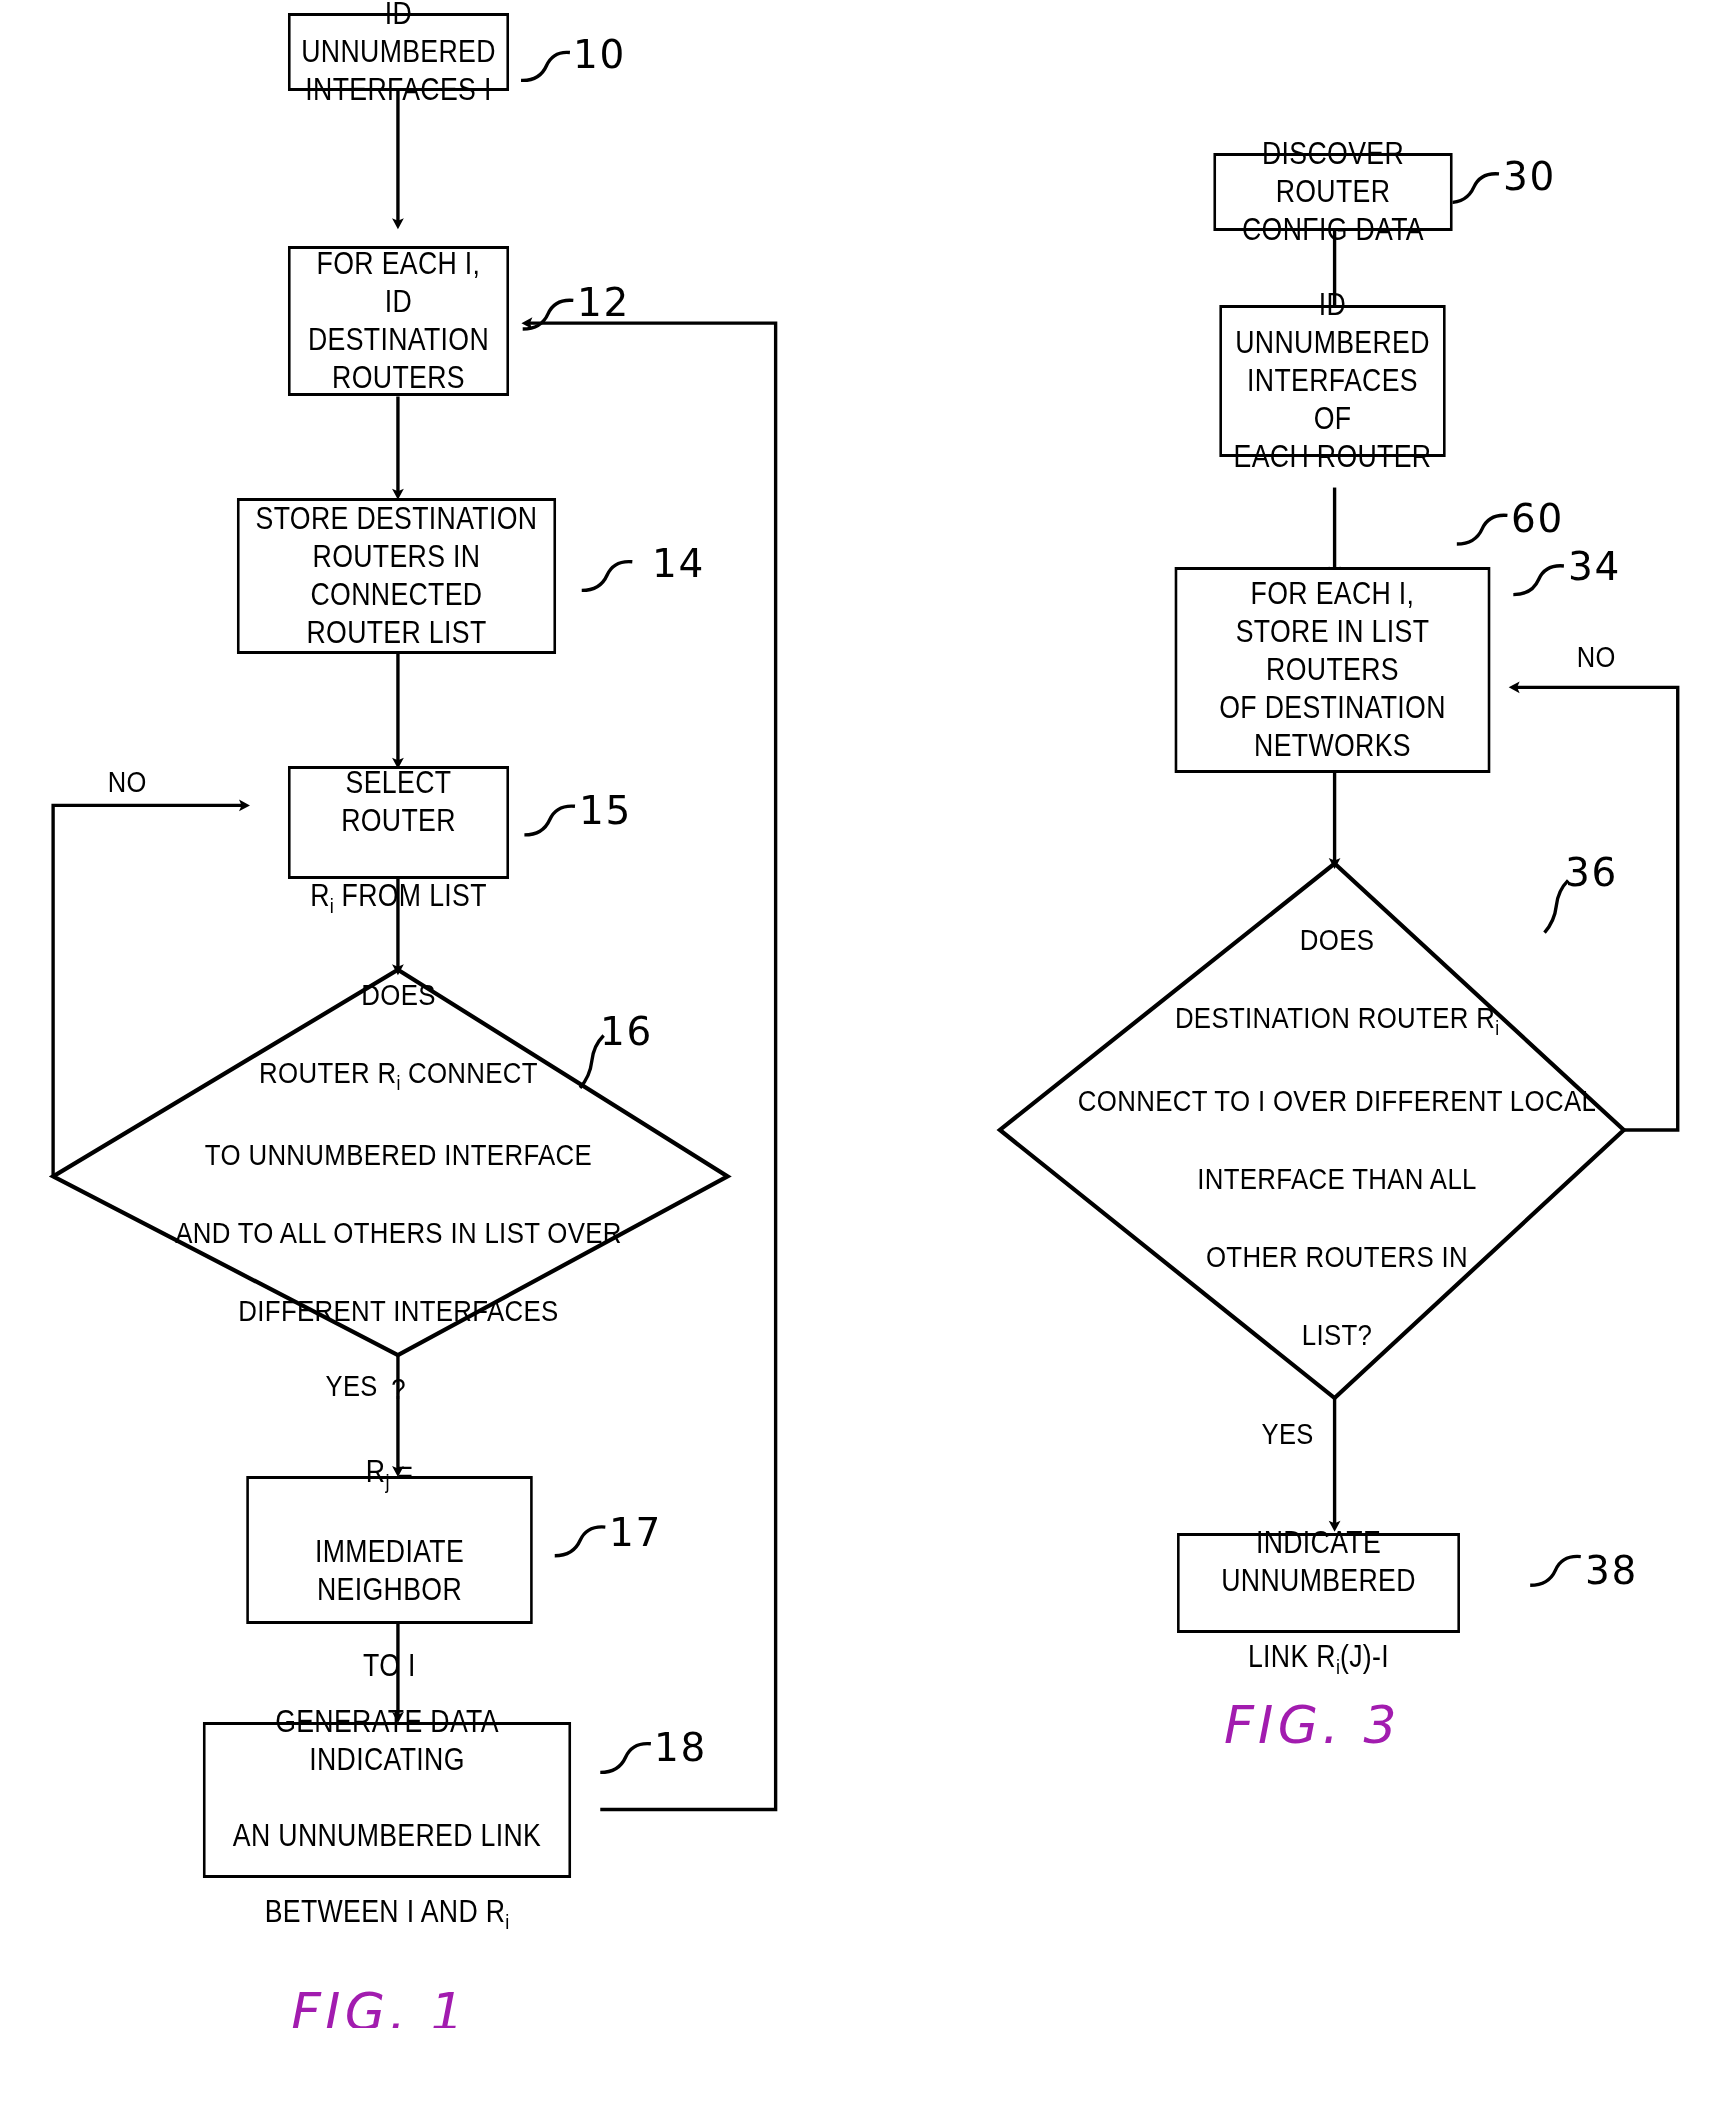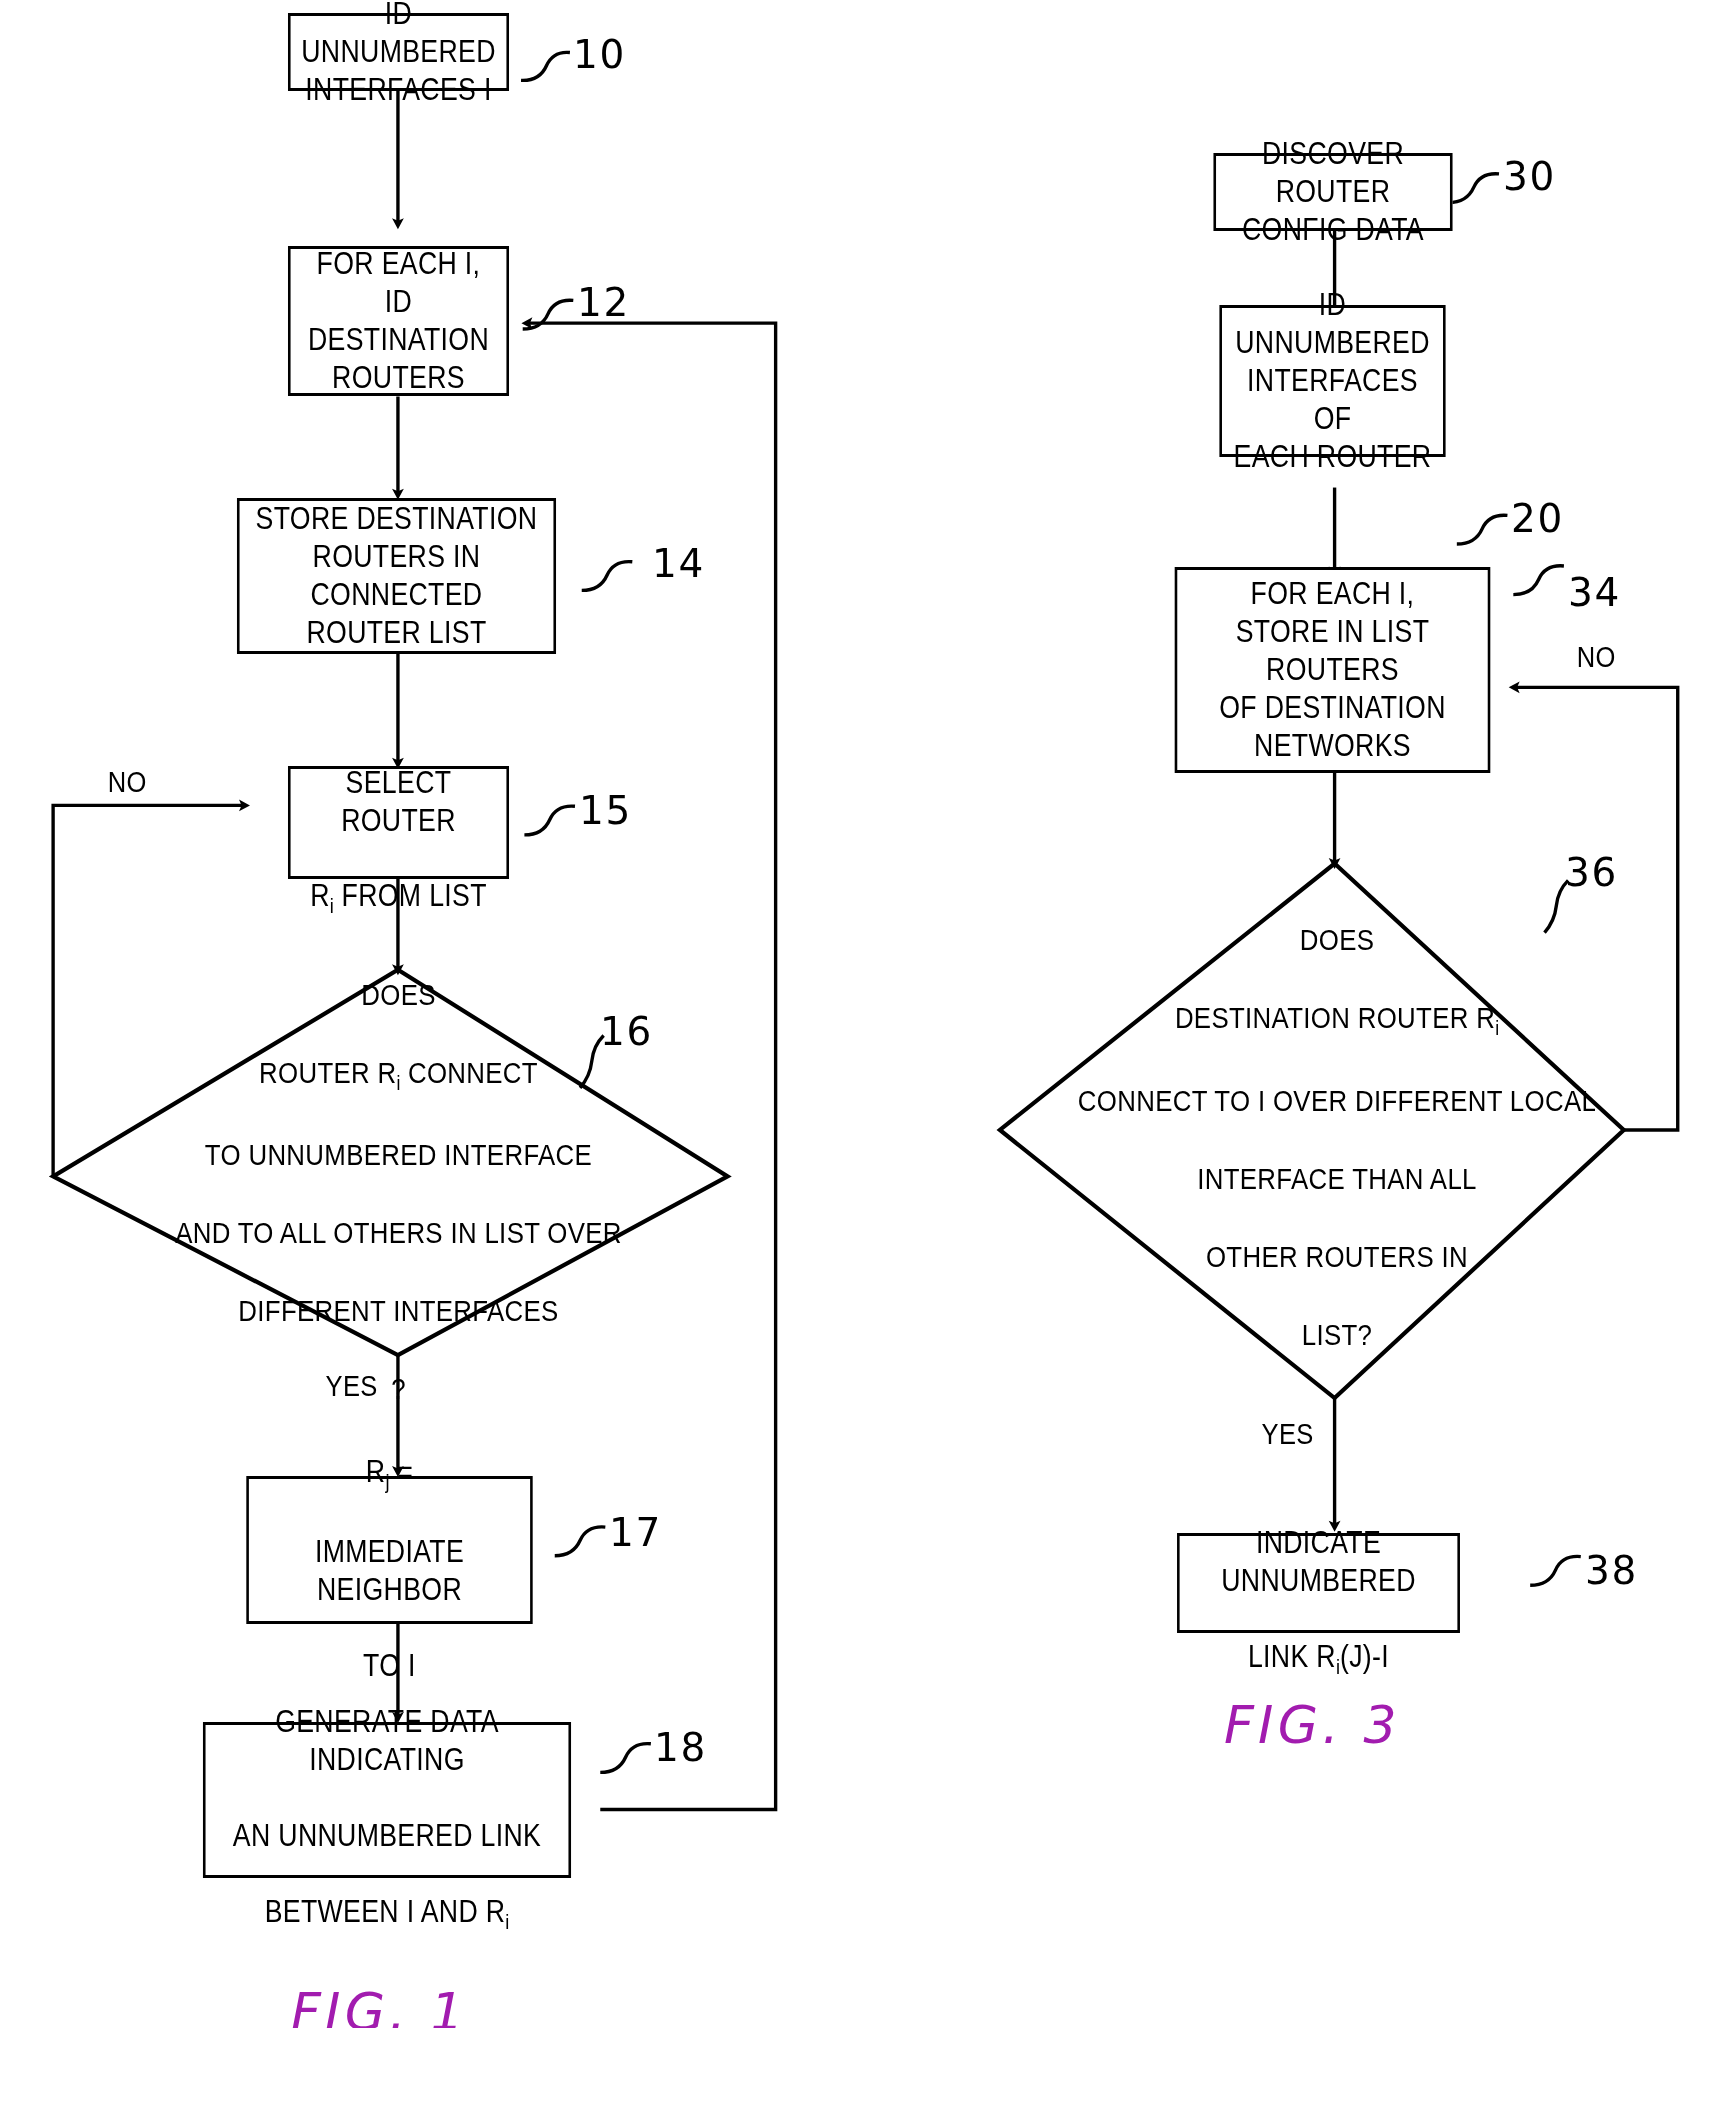--- a/index.html
+++ b/index.html
@@ -237,29 +237,29 @@
     <span class="txt">DISCOVER ROUTER
 CONFIG DATA</span>
   </div>
   <div class="refnum" style="left:1503px; top:154px;">30</div>
 
   <div class="node" style="left:1201px; top:305px; width:263px; height:152px; font-size:31px;">
     <span class="txt">ID UNNUMBERED
 INTERFACES OF
 EACH ROUTER</span>
   </div>
-  <div class="refnum" style="left:1511px; top:496px;">20</div>
+  <div class="refnum" style="left:1511px; top:496px;">60</div>
 
   <div class="node" style="left:1149px; top:567px; width:367px; height:206px; font-size:31px;">
     <span class="txt">FOR EACH I,
 STORE IN LIST ROUTERS
 OF DESTINATION
 NETWORKS</span>
   </div>
-  <div class="refnum" style="left:1568px; top:544px;margin-top:26px;">34</div>
+  <div class="refnum" style="left:1568px; top:544px;">34</div>
 
   <div class="diamond-text" style="left:991px; top:953px; width:692px; height:329px; font-size:30px;">
     <span class="txt">
       <span>DOES</span><br>
       <span>DESTINATION ROUTER R</span><span class="sub">i</span><br>
       <span>CONNECT TO I OVER DIFFERENT LOCAL</span><br>
       <span>INTERFACE THAN ALL</span><br>
       <span>OTHER ROUTERS IN</span><br>
       <span>LIST?</span>
     </span>

